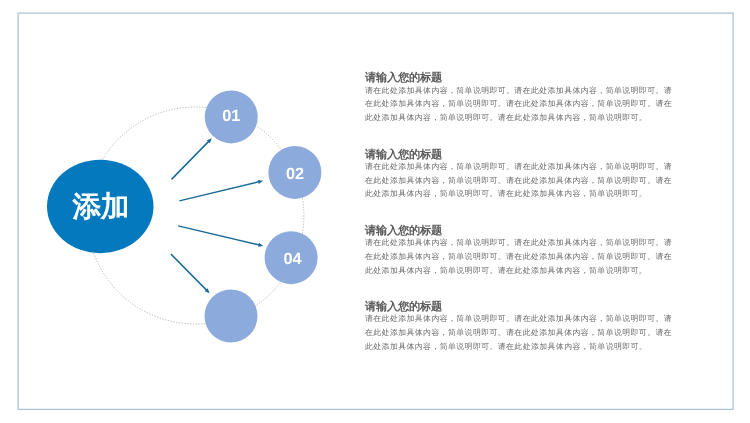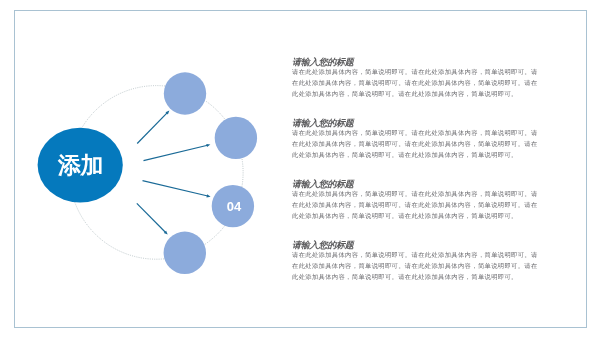--- a/index.html
+++ b/index.html
@@ -78,21 +78,20 @@
     left: 0;
     top: 1.6px;
     -webkit-font-smoothing: antialiased;
     font-size: 9px;
     font-weight: 600;
     color: #5b5b5d;
     margin: 0;
     line-height: 12px;
     letter-spacing: -0.2px;
     white-space: nowrap;
-    font-style: italic;
   }
   .block-body {
     position: absolute;
     left: 0;
     top: 14px;
     width: 248px;
     font-size: 6.3px;
     color: #6a6a6e;
     line-height: 10.85px;
     margin: 0;
@@ -131,20 +130,22 @@
         <line x1="136.8" y1="203.3" x2="165.65" y2="232.52"></line>
         <polygon points="167.70,234.60 163.79,232.98 166.13,230.67" stroke="none"></polygon>
       </g>
     </g>
   </svg>
 
   <div class="hub-label">
     <span>添加</span>
   </div>
 
+  <div class="node-label" style="left:163.5px;top:71px">01</div>
+  <div class="node-label" style="left:215.4px;top:116.9px">02</div>
   <div class="node-label" style="left:212.9px;top:184.6px">04</div>
 
   <div id="content">
     <div class="block" style="top:54px">
       <div class="block-title">请输入您的标题</div>
       <div class="block-body">请在此处添加具体内容，简单说明即可。请在此处添加具体内容，简单说明即可。请在此处添加具体内容，简单说明即可。请在此处添加具体内容，简单说明即可。请在此处添加具体内容，简单说明即可。请在此处添加具体内容，简单说明即可。</div>
     </div>
     <div class="block" style="top:115px">
       <div class="block-title">请输入您的标题</div>
       <div class="block-body">请在此处添加具体内容，简单说明即可。请在此处添加具体内容，简单说明即可。请在此处添加具体内容，简单说明即可。请在此处添加具体内容，简单说明即可。请在此处添加具体内容，简单说明即可。请在此处添加具体内容，简单说明即可。</div>

